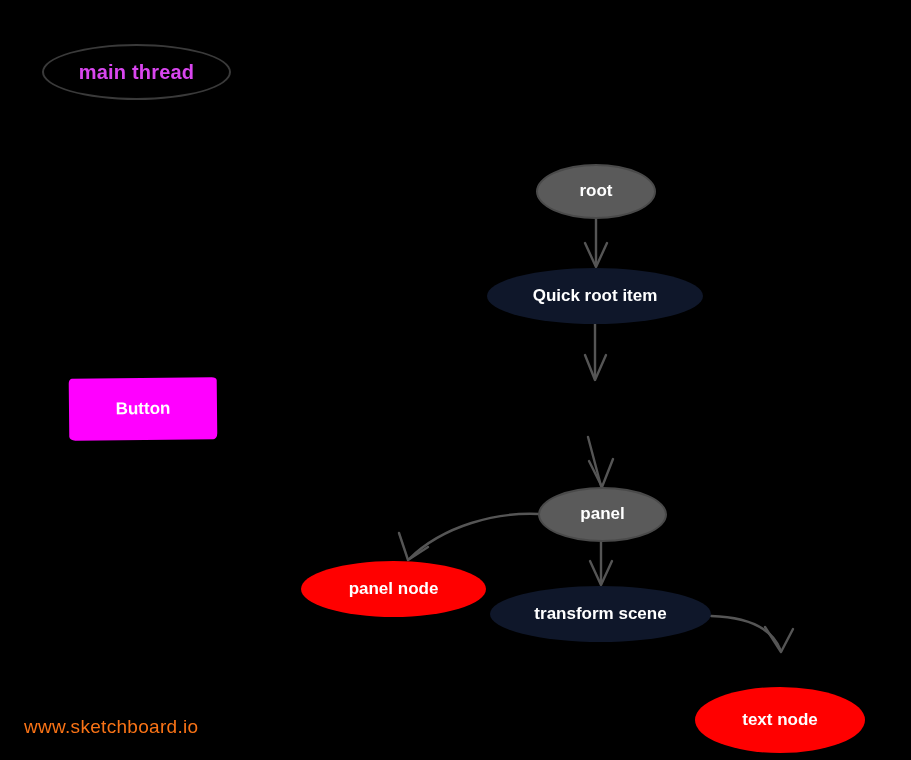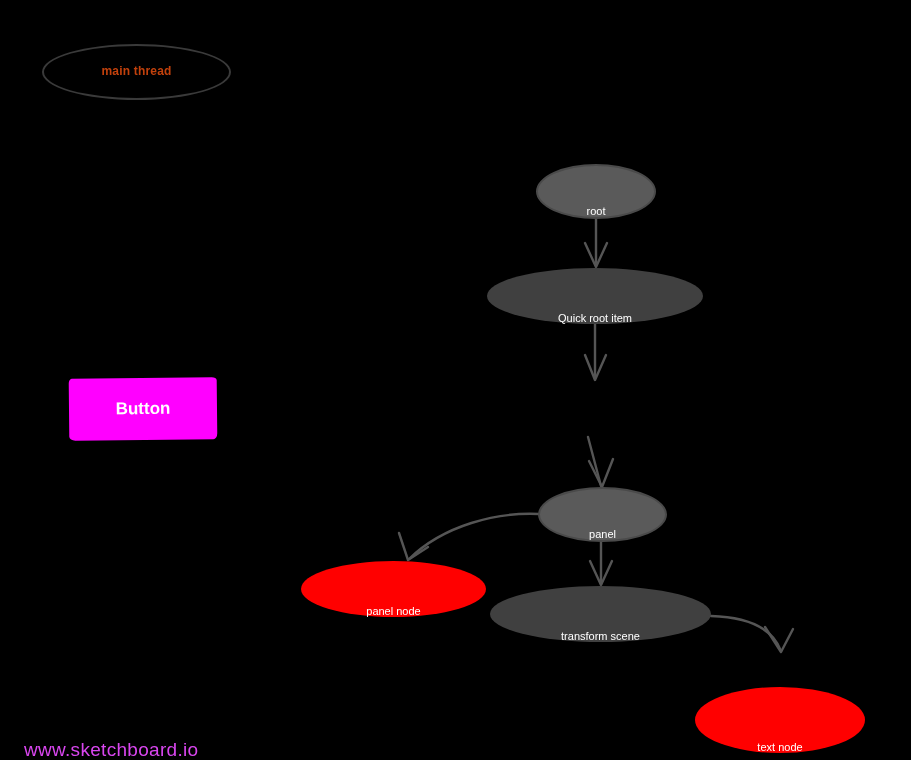--- a/index.html
+++ b/index.html
@@ -36,59 +36,57 @@
     line-height: 1.1;
     white-space: nowrap;
   }
   .ellipse {
     border-radius: 50%;
   }
   .thread-ellipse {
     background: transparent;
     border: 2px solid #3a3a3a;
     border-radius: 50%;
-    color: #c2410c;
-    font-size: 12px;
+    color: #d946ef;
+    font-size: 20px;
     font-weight: bold;
     letter-spacing: 0.2px;
     text-align: right;
   }
   .solid-ellipse {
     color: #ffffff;
-    font-weight: normal;
-    font-size: 11px;
-    align-items: flex-end;
+    font-weight: bold;
+    font-size: 17px;
   }
   .gray-node {
     background: #5a5a5a;
     border: 2px solid #4a4a4a;
   }
   .blue-node {
-    background: #404040;
+    background: #0f172a;
     border: none;
   }
   .red-node {
     background: #ff0000;
     border: none;
   }
   .sketch-rect {
     background: #ff00ff;
     color: #ffffff;
     font-weight: bold;
     font-size: 17px;
     border-radius: 3px 5px 4px 6px / 5px 3px 6px 4px;
     transform: rotate(-0.6deg);
   }
   .watermark {
     position: absolute;
-    color: #d946ef;
+    color: #f97316;
     font-size: 19px;
     letter-spacing: 0.3px;
     white-space: nowrap;
-    margin-top: 23px;
   }
 </style>
 </head>
 <body>
 
 <div id="canvas">
 
   <svg id="edges" viewBox="0 0 911 760" width="911" height="760" xmlns="http://www.w3.org/2000/svg">
     <g fill="none" stroke="#555555" stroke-width="2.4" stroke-linecap="round" stroke-linejoin="round">
 

